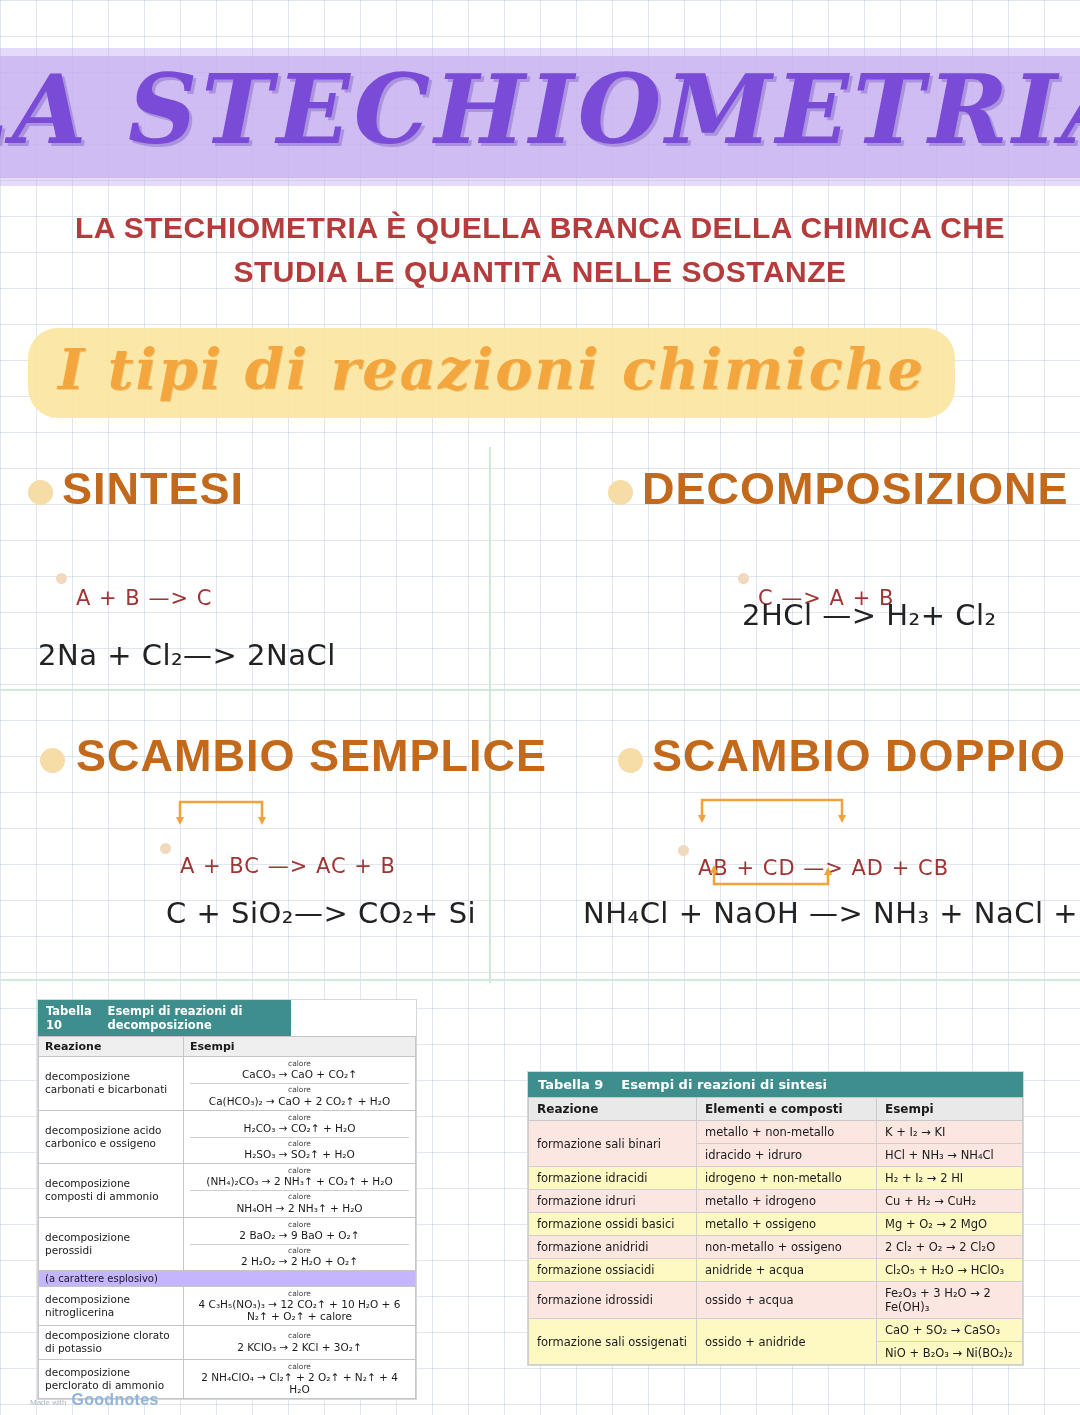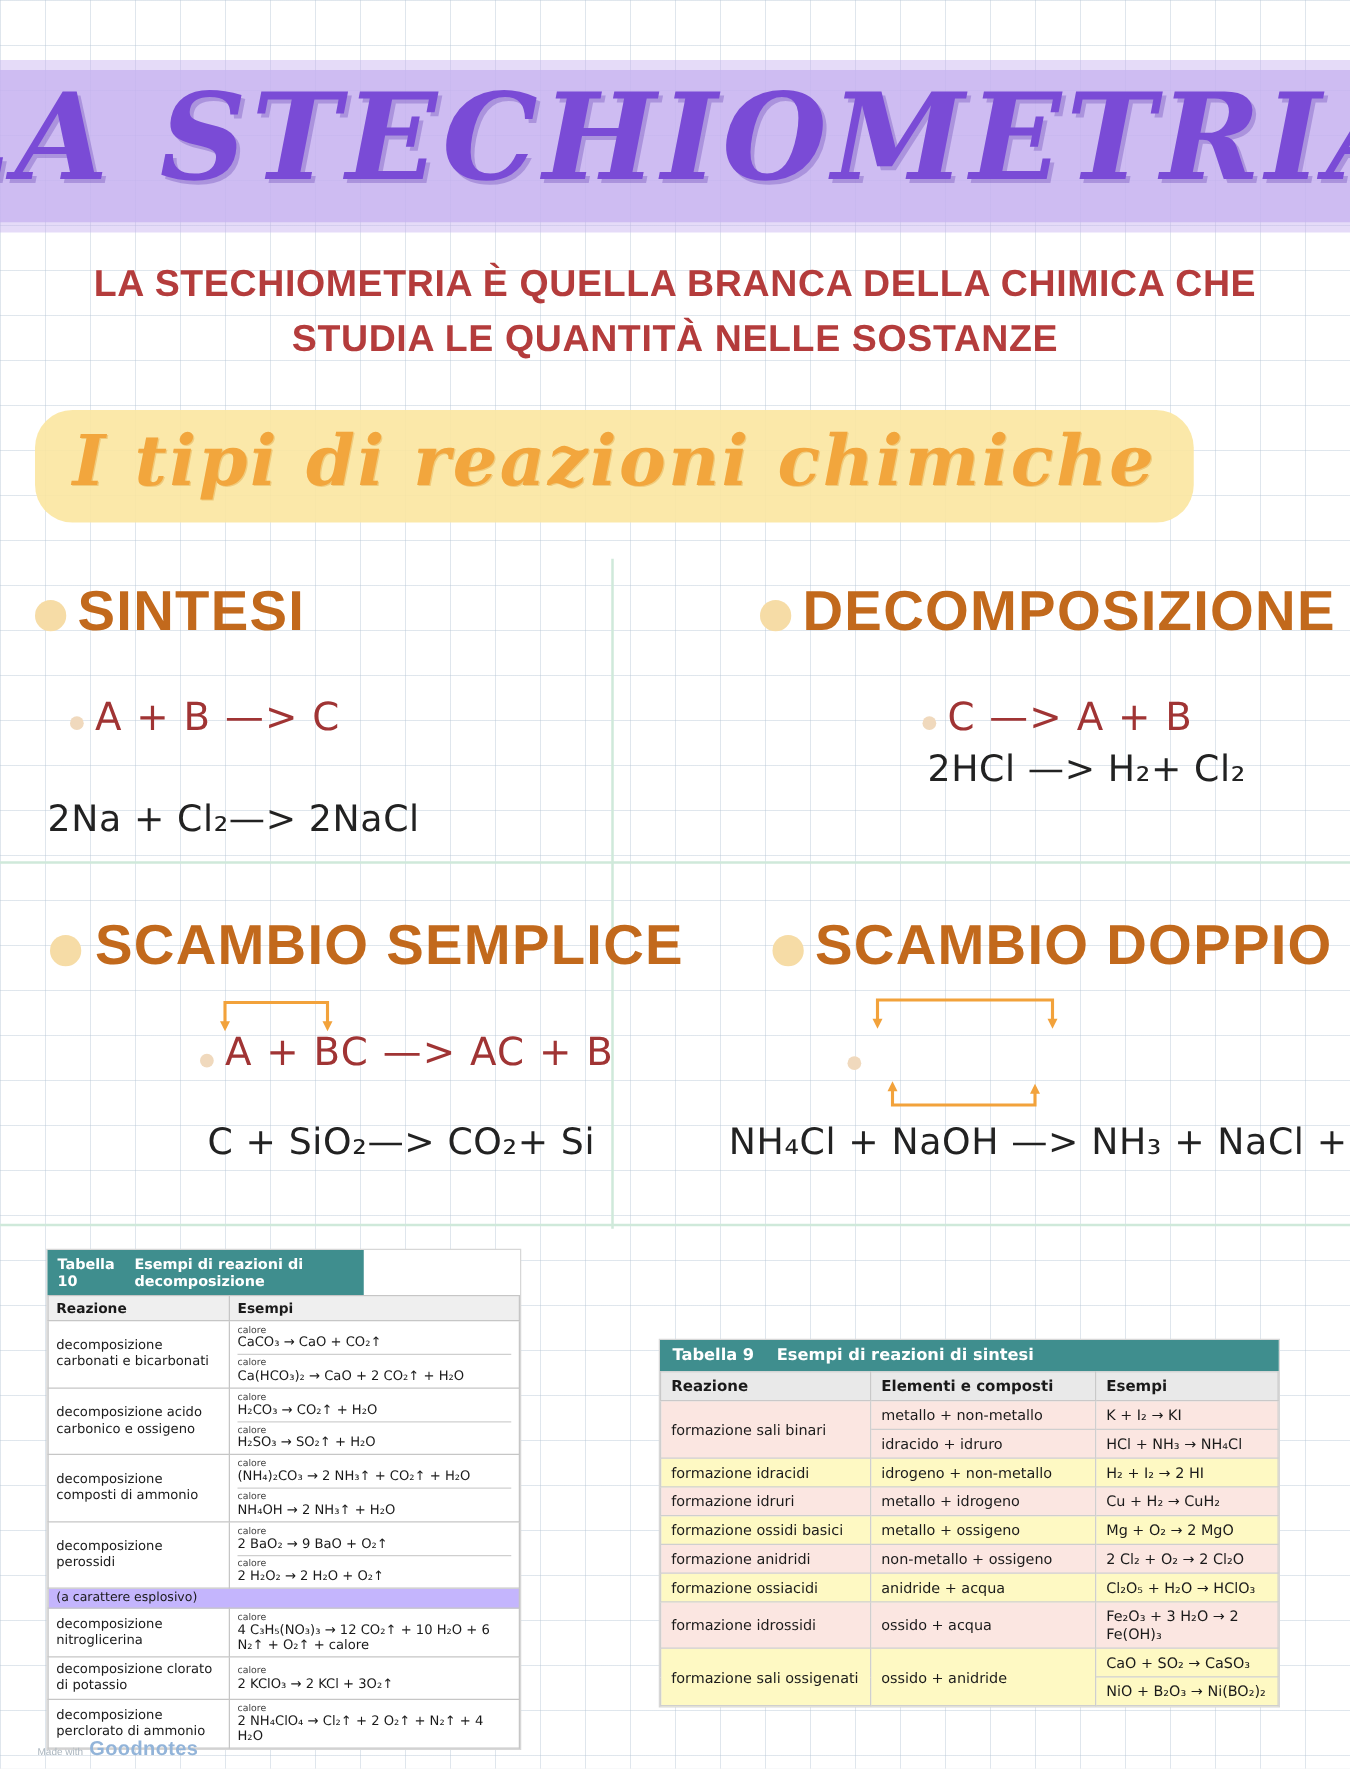--- a/index.html
+++ b/index.html
@@ -48,40 +48,40 @@
   }
   
   .h-section {
     position:absolute; margin:0; font-weight:700; font-size:45px; color:#c2691c;
     letter-spacing:1px; white-space:nowrap;
   }
   .dot { position:absolute; border-radius:50%; }
   .dot-lg { width:25px; height:25px; background:#f6dca6; }
   .dot-sm { width:11px; height:11px; background:#f0d9bd; }
   .scheme {
-    position:absolute; font-family:"DejaVu Sans", sans-serif; font-size:31px;
-    color:#a03434; white-space:nowrap; letter-spacing:1px;
+    position:absolute; font-family:"DejaVu Sans", sans-serif; font-size:21px;
+    color:#a03434; white-space:nowrap; letter-spacing:1px;margin-top:30px;
   }
   .example {
     position:absolute; font-family:"DejaVu Sans", sans-serif; font-size:29px;
     color:#222; white-space:nowrap; letter-spacing:0.5px;
   }
   .br { position:absolute; }
 
   
   .t10 { position:absolute; left:38px; top:1000px; width:378px; background:#fff;
          font-family:"DejaVu Sans", sans-serif; box-shadow:0 0 0 1px #d7d7d7; }
   .t10-bar { background:#3f8e8e; color:#fff; font-weight:700; font-size:11.5px;
              padding:4px 8px; width:67%; box-sizing:border-box; display:flex; gap:14px; }
   table.t10t { width:100%; border-collapse:collapse; font-size:10.5px; color:#1a1a1a; }
   .t10t th { background:#efefef; border:1px solid #c6c6c6; font-size:11px;
              text-align:left; padding:3px 6px; }
   .t10t td { border:1px solid #c6c6c6; padding:3px 6px; vertical-align:middle; background:#fff; }
   .t10t td.lbl { width:132px; line-height:1.25; }
-  .ex { text-align:left; }
+  .ex { text-align:center; }
   .ex .cond { display:block; font-size:7.5px; line-height:1.1; color:#444; }
   .ex + .ex { border-top:1px solid #cfcfcf; margin-top:3px; padding-top:2px; }
   tr.subhead td { background:#c4b5fd; font-weight:400; font-size:10px; padding:2px 6px; }
 
   
   .t9 { position:absolute; left:528px; top:1072px; width:495px;
         font-family:"DejaVu Sans", sans-serif; box-shadow:0 0 0 1px #d7d7d7; }
   .t9-bar { background:#3f8e8e; color:#fff; font-weight:700; font-size:13px;
             padding:5px 10px; display:flex; gap:18px; }
   table.t9t { width:100%; border-collapse:collapse; font-size:11.5px; background:#fff; color:#1a1a1a; }
@@ -142,20 +142,21 @@
   <div class="example" style="left:166px; top:896px;">C + SiO₂—&gt; CO₂+ Si</div>
 
   <div class="dot dot-lg" style="left:618px; top:748px;"></div>
   <h2 class="h-section" style="left:652px; top:730px;">SCAMBIO DOPPIO</h2>
   <svg class="br" style="left:692px; top:792px;" width="164" height="32">
     <path d="M10 28 L10 8 L150 8 L150 24" fill="none" stroke="#f2a23b" stroke-width="2.5"></path>
     <polygon points="10,31 6,23 14,23" fill="#f2a23b"></polygon>
     <polygon points="150,31 146,23 154,23" fill="#f2a23b"></polygon>
   </svg>
   <div class="dot dot-sm" style="left:678px; top:845px;"></div>
+  <div class="scheme" style="left:698px; top:826px;">AB + CD —&gt; AD + CB</div>
   <svg class="br" style="left:706px; top:864px;" width="136" height="26">
     <path d="M8 4 L8 20 L122 20 L122 6" fill="none" stroke="#f2a23b" stroke-width="2.5"></path>
     <polygon points="8,1 4,9 12,9" fill="#f2a23b"></polygon>
     <polygon points="122,3 118,11 126,11" fill="#f2a23b"></polygon>
   </svg>
   <div class="example" style="left:583px; top:896px;">NH₄Cl + NaOH —&gt; NH₃ + NaCl + H₂O</div>
 
   <div class="t10">
     <div class="t10-bar">
       <span>Tabella 10</span>

